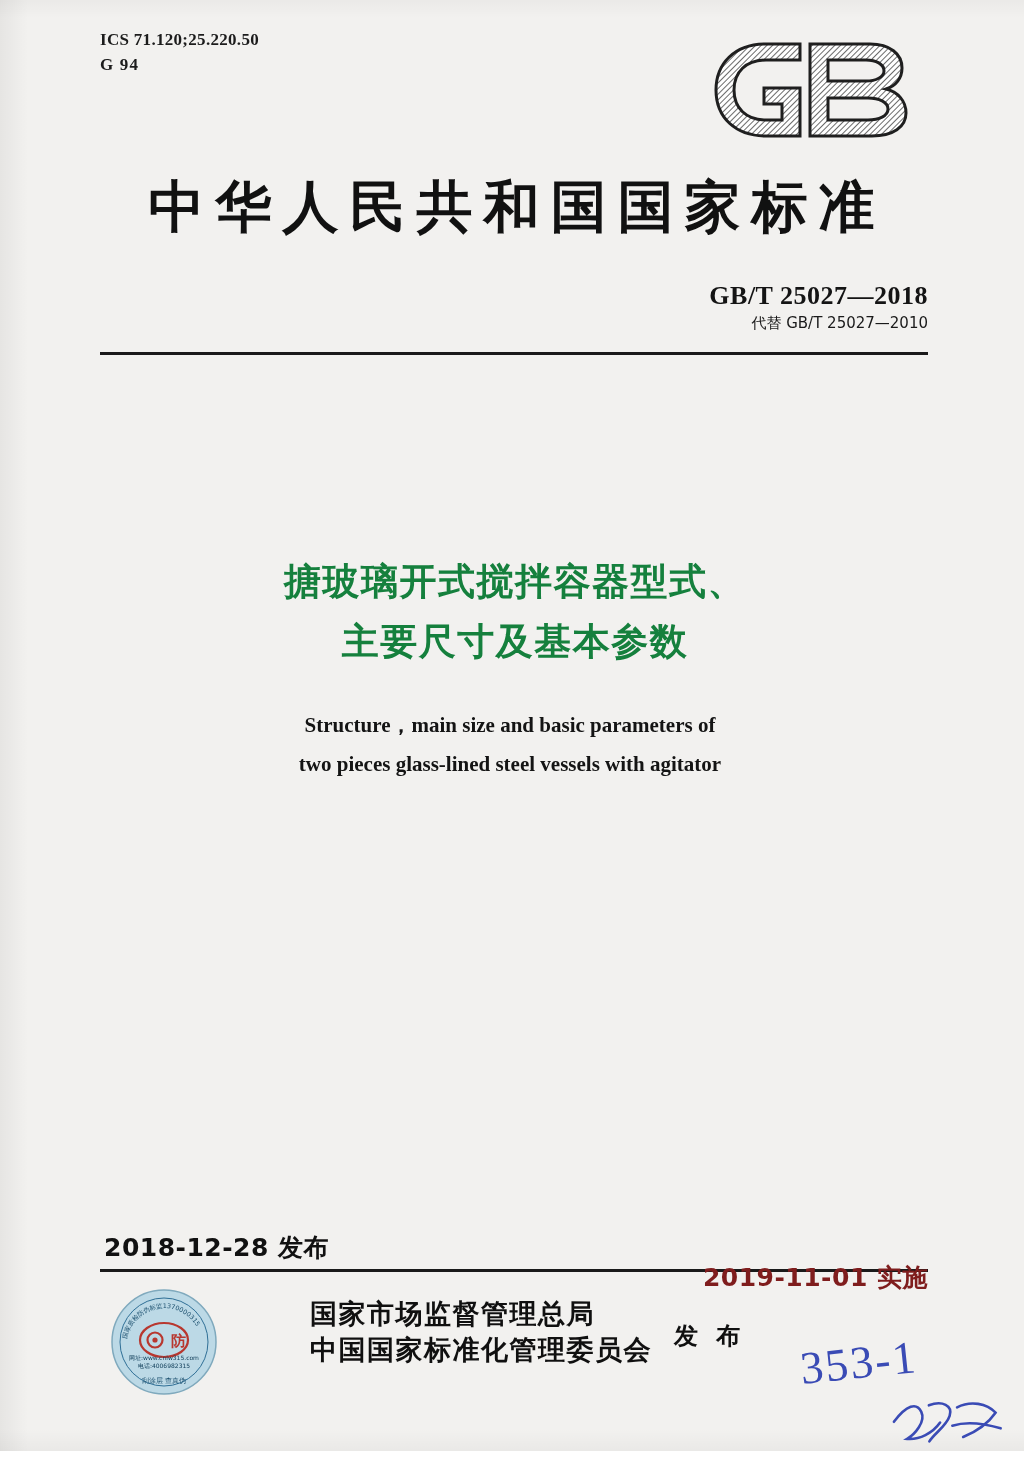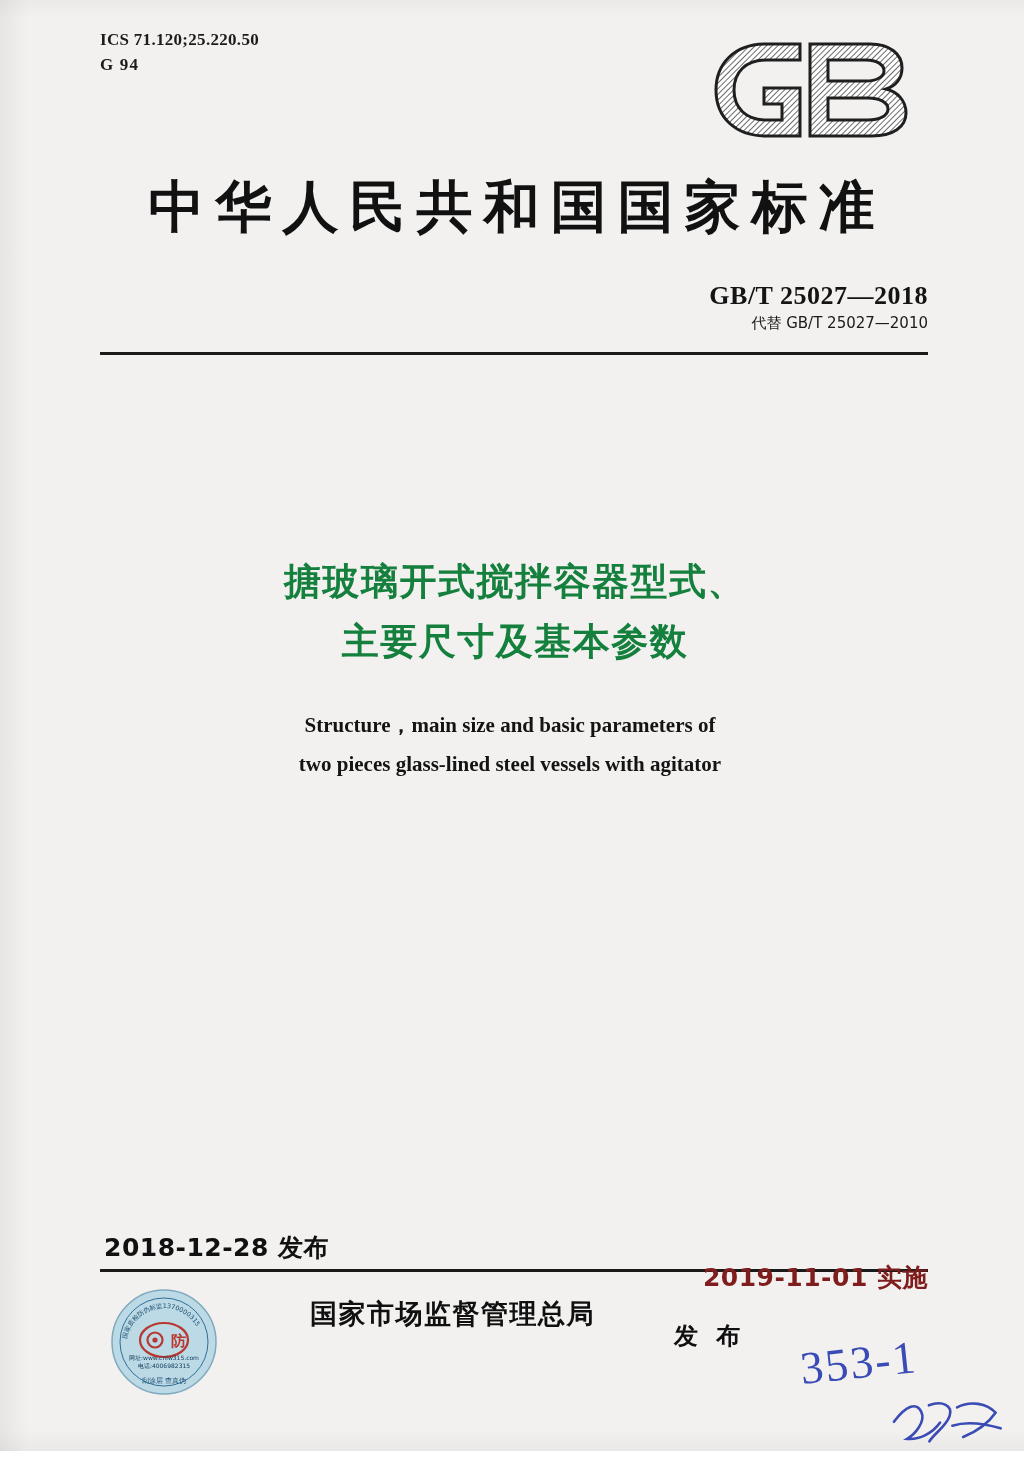--- a/index.html
+++ b/index.html
@@ -269,20 +269,21 @@
       <ellipse cx="45" cy="52" rx="2.6" ry="2.6" fill="#b8372f"></ellipse>
       <text x="61" y="58" font-size="15" font-weight="bold" fill="#b8372f" font-family="DejaVu Sans, sans-serif">防</text>
       <text x="54" y="72" font-size="6" fill="#14415c" text-anchor="middle" font-family="DejaVu Sans, sans-serif">网址:www.cnlw315.com</text>
       <text x="54" y="80" font-size="6" fill="#14415c" text-anchor="middle" font-family="DejaVu Sans, sans-serif">电话:4006982315</text>
       <text x="54" y="95" font-size="7" fill="#1b4f6e" text-anchor="middle" font-family="DejaVu Sans, sans-serif">刮涂层 查真伪</text>
     </svg>
   </div>
 
   <div class="issuer-block">
     <div>国家市场监督管理总局</div>
+    <div>中国国家标准化管理委员会</div>
   </div>
   <div class="issuer-publish">发 布</div>
 
   <div class="handwriting">353-1</div>
 
   <div class="signature">
     <svg viewBox="0 0 120 58" width="120" height="58" aria-hidden="true">
       <g fill="none" stroke="#3a4bb5" stroke-width="2.6" stroke-linecap="round">
         <path d="M6 26 C20 10 30 8 34 18 C38 28 26 40 18 44 C30 46 44 40 52 30"></path>
         <path d="M42 12 C56 8 66 14 62 24 C58 34 46 40 40 48"></path>

